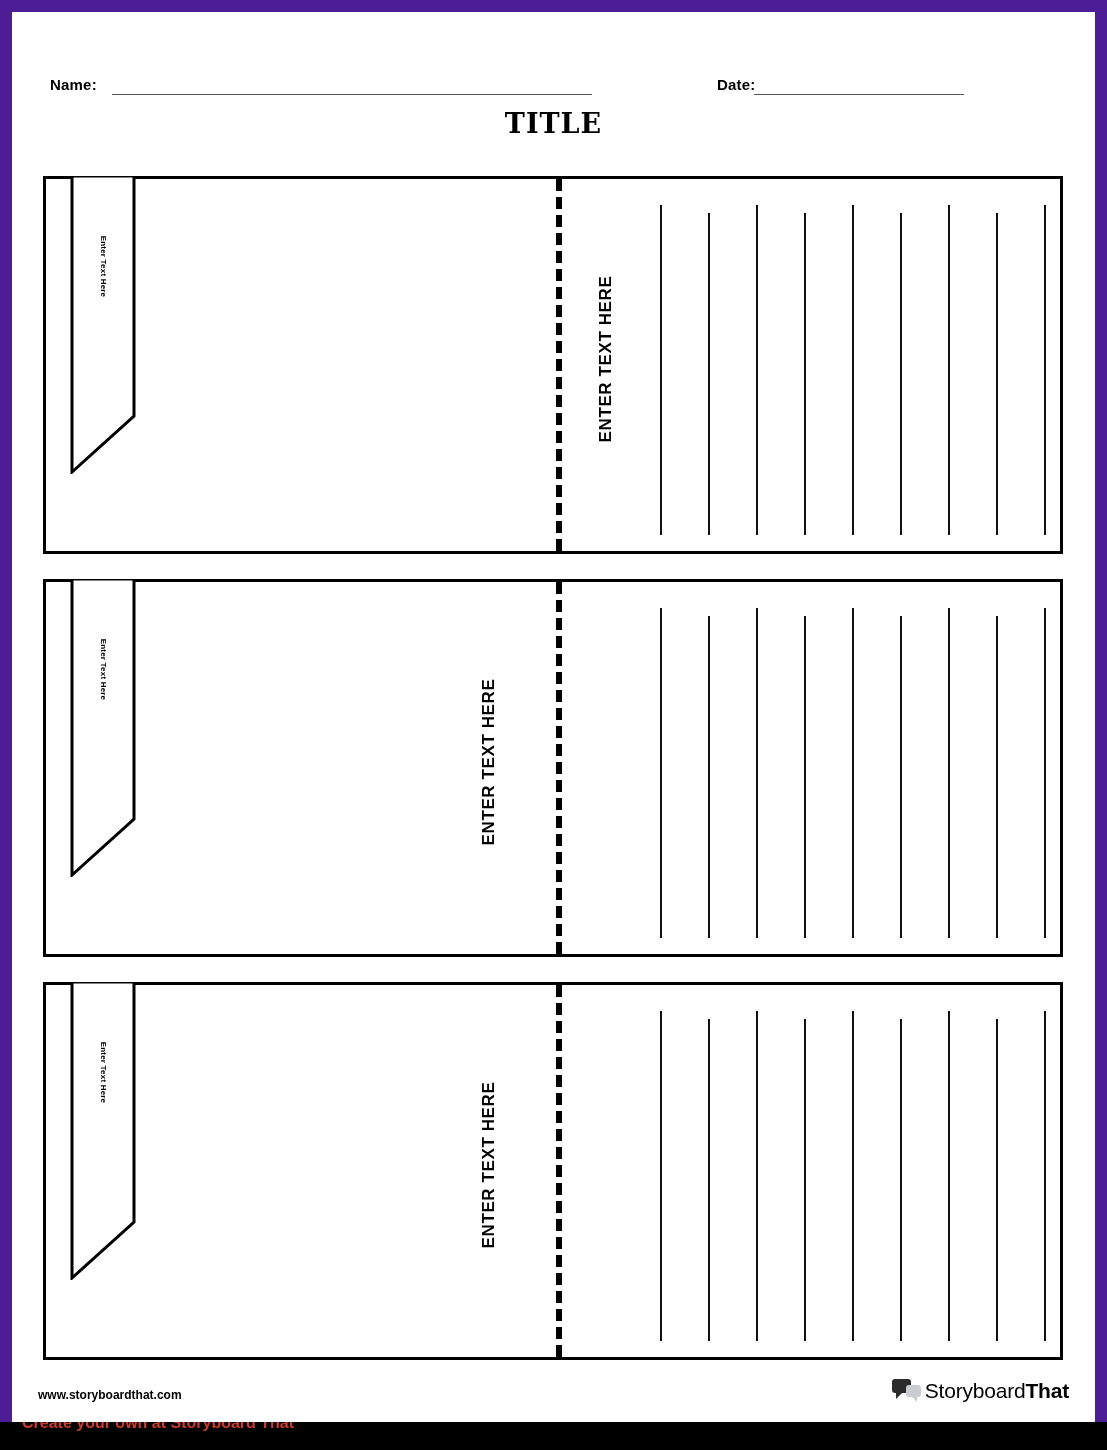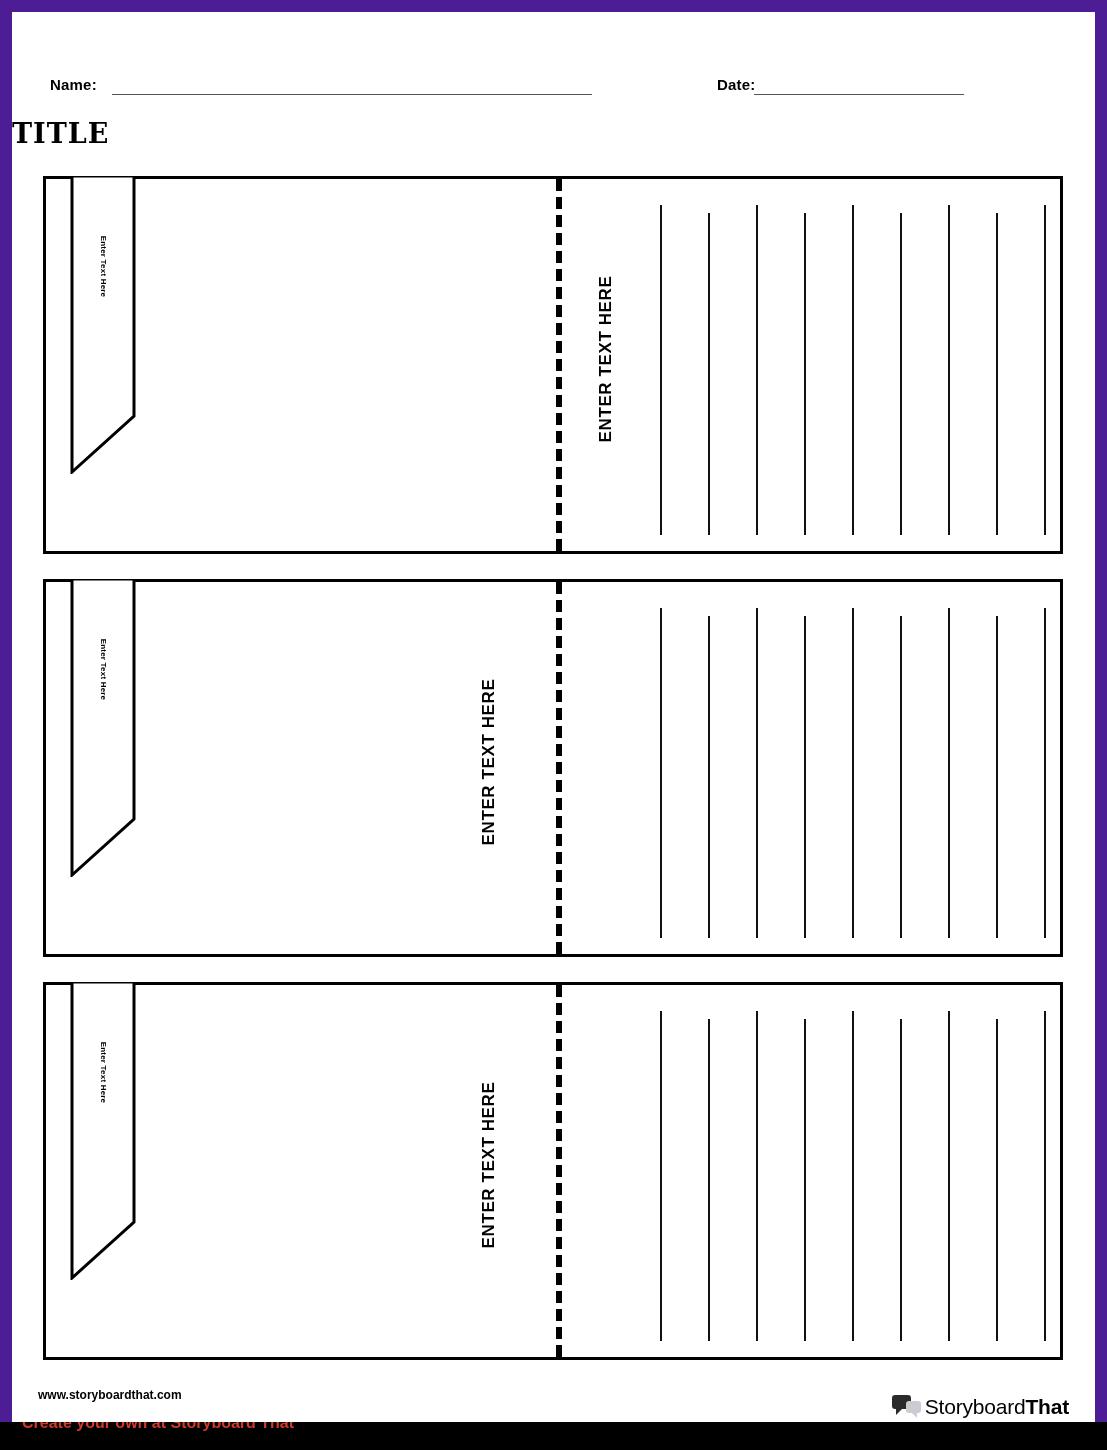--- a/index.html
+++ b/index.html
@@ -47,23 +47,23 @@
     height: 0;
     border-bottom: 1px solid #555;
   }
   .name-rule { left: 100px; top: 26px; width: 480px; }
   .date-rule { left: 742px; top: 26px; width: 210px; }
 
   
   .title {
     position: absolute;
     left: 0;
-    top: 106px;
+    top: 96px;
     width: 100%;
-    text-align: left;
+    text-align: center;
     font-family: "DejaVu Serif", serif;
     font-weight: bold;
     font-size: 27px;
     letter-spacing: 1px;
     color: #000;
   }
 
   
   .panel {
     position: absolute;
@@ -130,21 +130,21 @@
     left: 26px;
     bottom: 22px;
     font-size: 12px;
     font-weight: bold;
     color: #000;
     margin-top: 44px;
   }
   .brand {
     position: absolute;
     right: 26px;
-    bottom: 4px;
+    bottom: 20px;
     display: flex;
     align-items: center;
     gap: 3px;
   }
   .brand-text {
     font-size: 21px;
     color: #000;
     letter-spacing: -.2px;
   }
   .brand-text b { font-weight: bold; }

